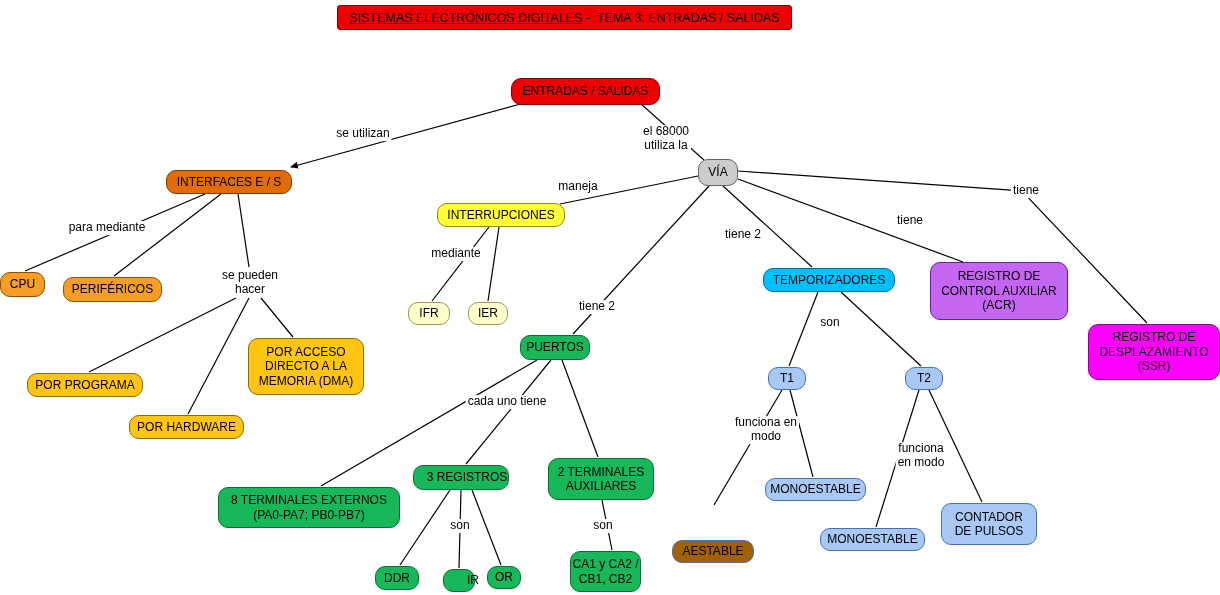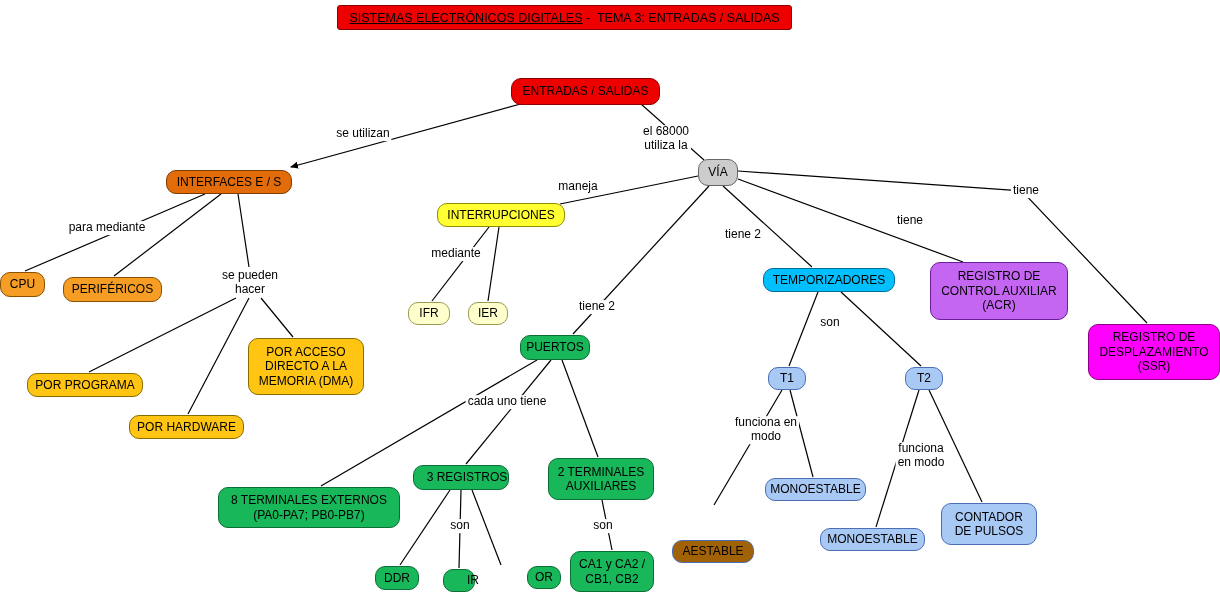--- a/index.html
+++ b/index.html
@@ -129,16 +129,16 @@
     <div class="node" style="left: 820px; top: 528px; width: 105px; height: 23px; background: rgb(169, 201, 245); border-color: rgb(74, 111, 181);">MONOESTABLE</div>
     <div class="node" style="left: 941px; top: 503px; width: 96px; height: 42px; background: rgb(169, 201, 245); border-color: rgb(74, 111, 181);">CONTADOR
 DE PULSOS</div>
     <div class="node" style="left: 413px; top: 465px; width: 96px; height: 25px; background: rgb(23, 183, 90); border-color: rgb(11, 110, 53); padding-left: 12px;">3 REGISTROS</div>
     <div class="node" style="left: 548px; top: 458px; width: 106px; height: 42px; background: rgb(23, 183, 90); border-color: rgb(11, 110, 53);">2 TERMINALES
 AUXILIARES</div>
     <div class="node" style="left: 218px; top: 487px; width: 182px; height: 41px; background: rgb(23, 183, 90); border-color: rgb(11, 110, 53);">8  TERMINALES EXTERNOS
 (PA0-PA7; PB0-PB7)</div>
     <div class="node" style="left: 375px; top: 566px; width: 44px; height: 24px; background: rgb(23, 183, 90); border-color: rgb(11, 110, 53);">DDR</div>
     <div class="node" style="left: 443px; top: 569px; width: 32px; height: 23px; background: rgb(23, 183, 90); border-color: rgb(11, 110, 53); padding-left: 28px;">IR</div>
-    <div class="node" style="left: 487px; top: 566px; width: 34px; height: 23px; background: rgb(23, 183, 90); border-color: rgb(11, 110, 53); margin-left: 40px;">OR</div>
-    <div class="node" style="left: 570px; top: 551px; width: 84px; height: 41px; background: rgb(23, 183, 90); border-color: rgb(11, 110, 53);">CA1 y CA2 /
+    <div class="node" style="left: 487px; top: 566px; width: 34px; height: 23px; background: rgb(23, 183, 90); border-color: rgb(11, 110, 53);">OR</div>
+    <div class="node" style="left: 570px; top: 551px; width: 71px; height: 41px; background: rgb(23, 183, 90); border-color: rgb(11, 110, 53);">CA1 y CA2 /
 CB1, CB2</div>
   </div>
 
 </body></html>

